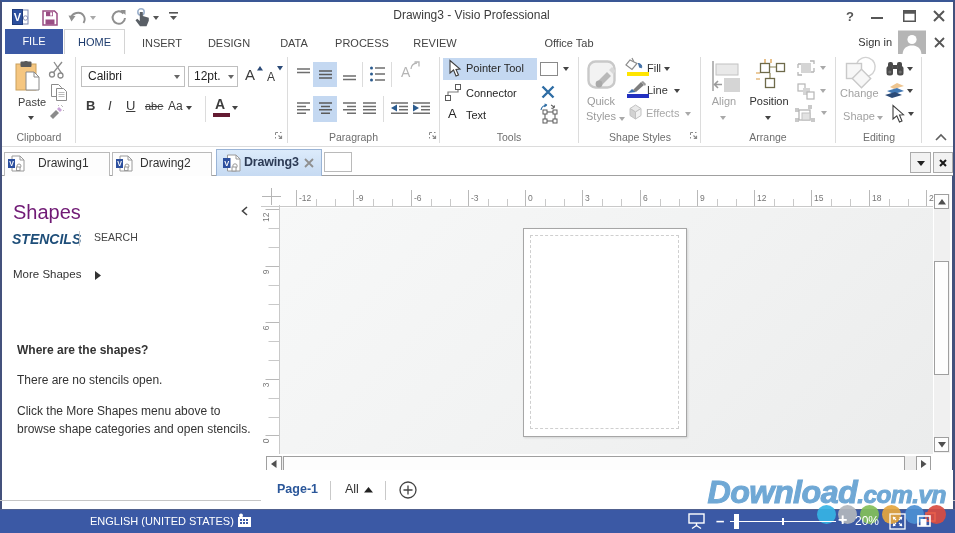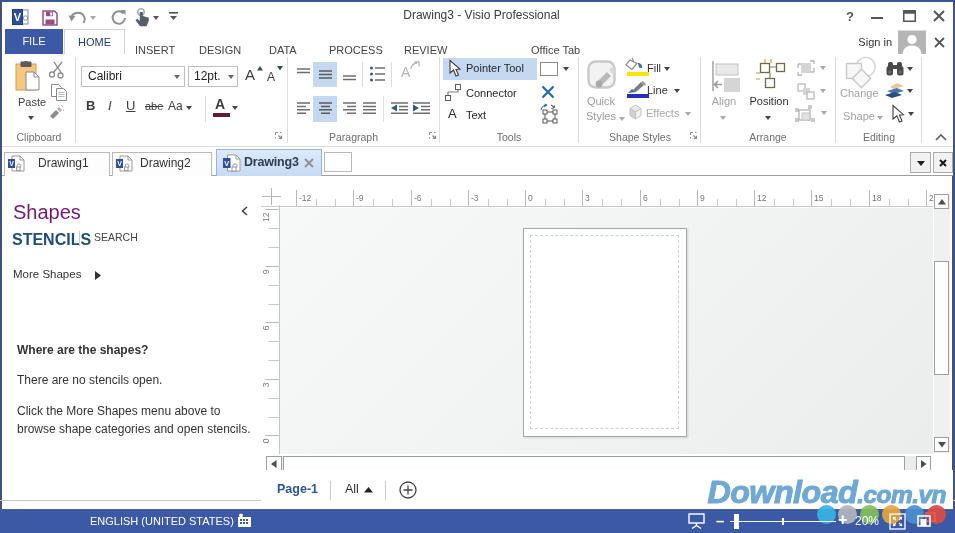--- a/index.html
+++ b/index.html
@@ -5,21 +5,21 @@
 * { margin:0; padding:0; box-sizing:border-box; }
 html,body { width:955px; height:533px; overflow:hidden; }
 body { font-family:"Liberation Sans", sans-serif; background:#fff; position:relative; }
 #win { position:absolute; left:0; top:0; width:955px; height:533px; background:#fff;
   border-left:2px solid #44517c; border-right:3px solid #44517c; border-top:2px solid #3a5795; }
 .abs { position:absolute; }
 .sep { position:absolute; width:1px; background:#dcdcdc; top:55px; height:86px; }
 .glabel { position:absolute; top:129px; font-size:10.5px; color:#6e6e6e; text-align:center; white-space:nowrap; }
 .dtri { width:0; height:0; border-left:3.5px solid transparent; border-right:3.5px solid transparent; border-top:4px solid #444; position:absolute; }
 .dtri.gray { border-top-color:#a9a9a9; }
-.tabtxt { position:absolute; top:36px; height:25px; line-height:25px; font-size:11px; color:#444; text-align:left; }
+.tabtxt { position:absolute; top:29px; height:25px; line-height:25px; font-size:11px; color:#444; text-align:center; }
 svg { position:absolute; overflow:visible; }
 </style>
 </head>
 <body>
 <div id="win">
 
 <div class="abs" style="left:0;top:0;width:951px;height:28px;background:#fff;"></div>
 
 <svg class="abs" style="left:10px;top:7px;" width="18" height="17" viewBox="0 0 18 17">
   <rect x="7" y="1" width="9" height="14" fill="#fff" stroke="#7a86b0" stroke-width="1"></rect>
@@ -50,21 +50,21 @@
   <circle cx="8" cy="4" r="3.2" fill="none" stroke="#9eb2cd" stroke-width="1.6"></circle>
   <path d="M6.8 4 v9 l-2.5 -2.2 l-1.8 1.4 l4.5 6 h6.5 l2.3 -5.5 v-3 l-6 -1.8 v-4 z" fill="#595f66"></path>
 </svg>
 <div class="dtri abs" style="left:151px;top:14px;border-top-color:#555;"></div>
 
 <svg class="abs" style="left:167px;top:10px;" width="10" height="9" viewBox="0 0 10 9">
   <rect x="0" y="0" width="9" height="1.6" fill="#555"></rect>
   <path d="M1 4 h7 l-3.5 4 z" fill="#555"></path>
 </svg>
 
-<div class="abs" style="left:302px;top:6px;width:355px;text-align:center;font-size:12px;color:#3c3c3c;">Drawing3 - Visio Professional</div>
+<div class="abs" style="left:292px;top:6px;width:355px;text-align:center;font-size:12px;color:#3c3c3c;">Drawing3 - Visio Professional</div>
 
 <div class="abs" style="left:844px;top:7px;font-size:13px;font-weight:bold;color:#565656;">?</div>
 <svg class="abs" style="left:869px;top:15px;" width="12" height="3">
       <rect width="12" height="2" fill="#565656"></rect>
     </svg>
 <svg class="abs" style="left:901px;top:8px;" width="13" height="12" viewBox="0 0 13 12">
   <rect x="0.75" y="0.75" width="11.5" height="10.5" fill="none" stroke="#565656" stroke-width="1.5"></rect>
   <rect x="0.75" y="0.75" width="11.5" height="3" fill="#565656"></rect>
 </svg>
 <svg class="abs" style="left:931px;top:8px;" width="12" height="12" viewBox="0 0 12 12">
@@ -434,21 +434,21 @@
 <div class="abs" style="left:931px;top:150px;width:20px;height:21px;background:#f2f2f2;border:1px solid #ababab;"></div>
 <svg class="abs" style="left:937px;top:157px;" width="8" height="8" viewBox="0 0 8 8">
   <path d="M1 1 L7 7 M7 1 L1 7" stroke="#1a1a1a" stroke-width="2"></path>
 </svg>
 
 <div class="abs" style="left:0px;top:174px;width:259px;height:324px;background:#fff;"></div>
 <div class="abs" style="left:11px;top:199px;font-size:20px;color:#701a75;">Shapes</div>
 <svg class="abs" style="left:239px;top:204px;" width="7" height="10" viewBox="0 0 7 10">
   <path d="M6 1 L1.5 5 L6 9" fill="none" stroke="#444" stroke-width="1.6"></path>
 </svg>
-<div class="abs" style="left:10px;top:229px;font-size:16px;font-weight:bold;color:#1e4e79;">STENCILS</div>
+<div class="abs" style="left:10px;top:229px;font-size:14px;font-weight:bold;color:#1e4e79;font-style:italic;">STENCILS</div>
 <div class="abs" style="left:77px;top:229px;width:1px;height:15px;background:#c9c9c9;"></div>
 <div class="abs" style="left:92px;top:229px;font-size:10.5px;color:#444;">SEARCH</div>
 <div class="abs" style="left:11px;top:266px;font-size:11.5px;color:#333;">More Shapes</div>
 <svg class="abs" style="left:93px;top:269px;" width="6" height="9">
       <path d="M0 0 L6 4.5 L0 9 Z" fill="#333"></path>
     </svg>
 <div class="abs" style="left:15px;top:341px;font-size:12px;font-weight:bold;color:#333;">Where are the shapes?</div>
 <div class="abs" style="left:15px;top:371px;font-size:12px;color:#333;">There are no stencils open.</div>
 <div class="abs" style="left:15px;top:400px;font-size:12px;color:#333;line-height:18px;">Click the More Shapes menu above to<br>browse shape categories and open stencils.</div>
 

